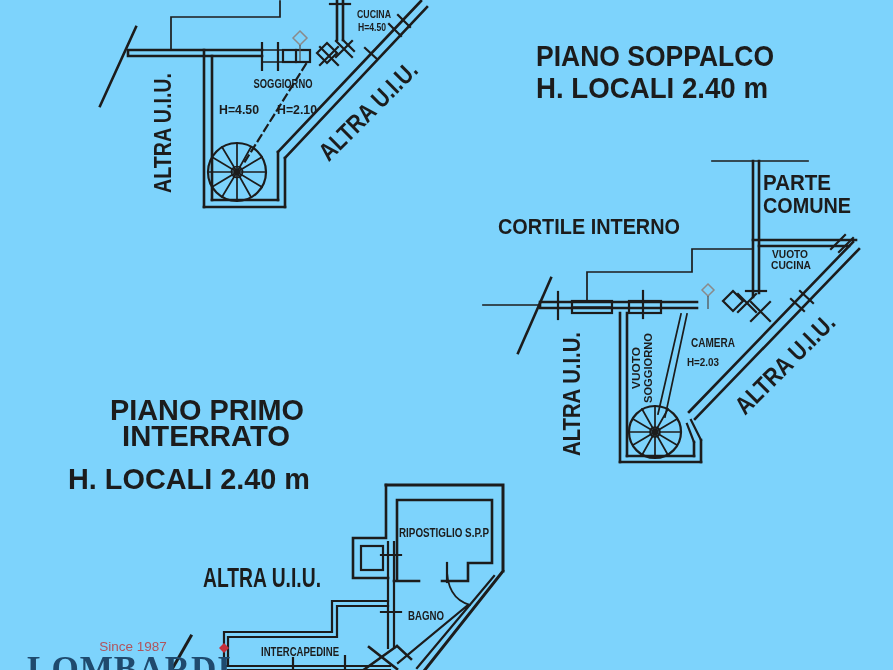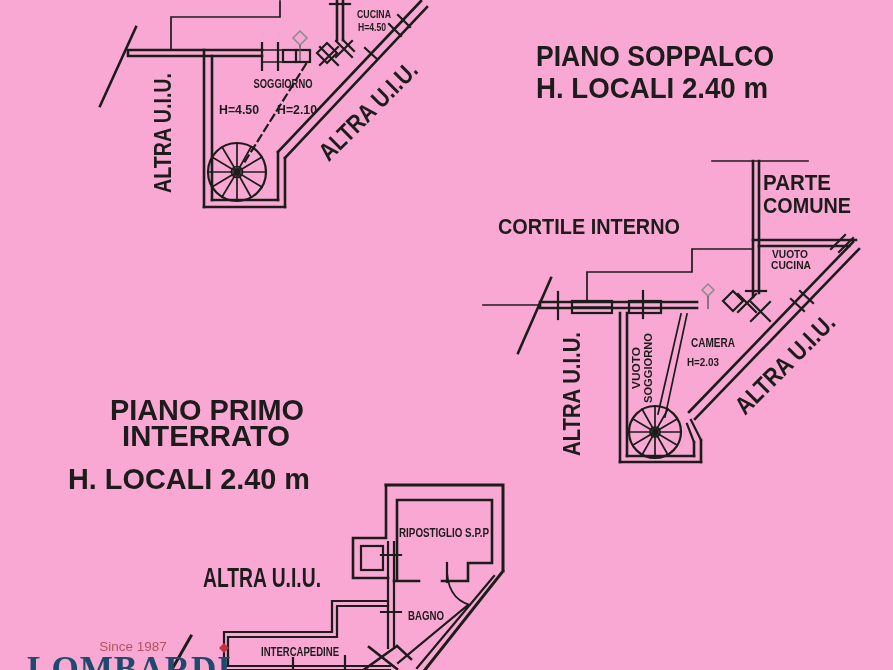--- a/index.html
+++ b/index.html
@@ -1,16 +1,16 @@
 <!DOCTYPE html>
 <html><head>
 <meta charset="utf-8">
 <style>
   html,body{margin:0;padding:0;background:#fff;}
-  .canvas{position:relative;width:893px;height:670px;background:#f9a8d4;overflow:hidden;}
+  .canvas{position:relative;width:893px;height:670px;background:#7dd3fc;overflow:hidden;}
   svg{display:block;}
   .ln{stroke:#1c1c1c;fill:none;stroke-linecap:square;}
   .w1{stroke-width:1.7;}
   .w2{stroke-width:2.2;}
   .w25{stroke-width:2.6;}
   .w3{stroke-width:3;}
   .sym{stroke:#8a8a8a;fill:none;stroke-width:1.5;}
   .stem{stroke:#555;fill:none;stroke-width:1.3;}
   .lbl{font-family:"Liberation Sans",sans-serif;font-weight:bold;fill:#1c1c1c;}
   .logo-red{font-family:"Liberation Sans",sans-serif;fill:#b0545c;}

